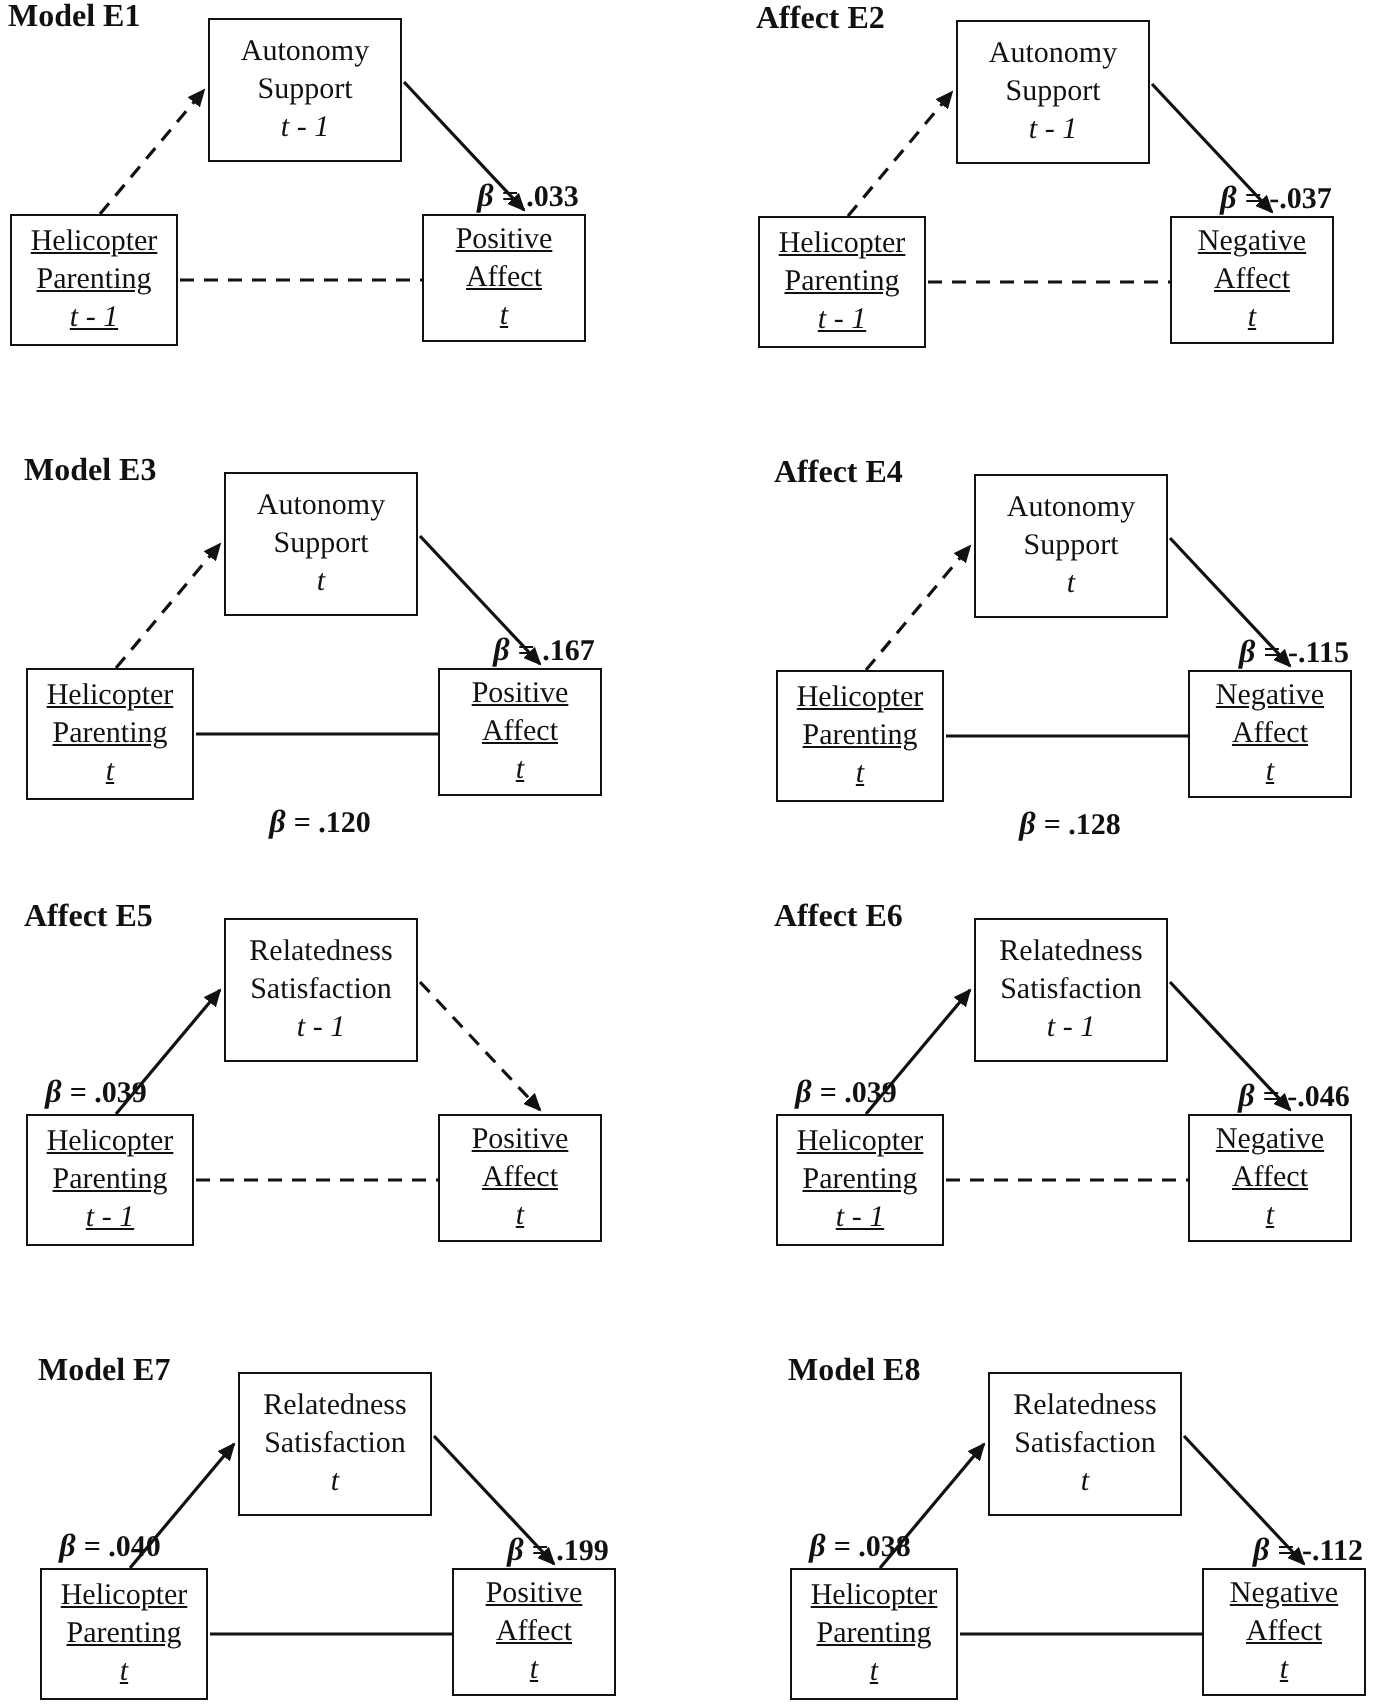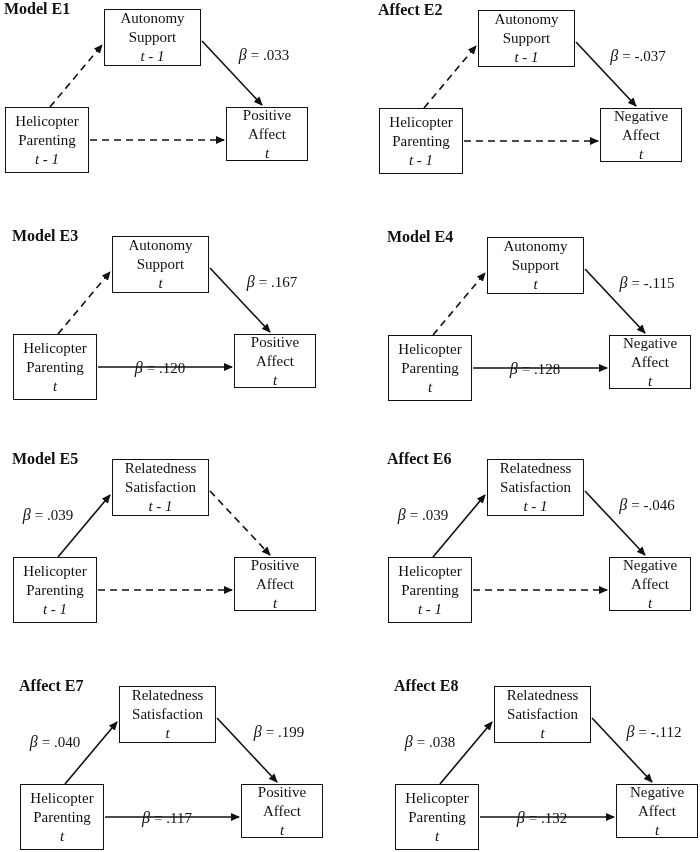--- a/index.html
+++ b/index.html
@@ -35,31 +35,31 @@
   .box {
     position: absolute;
     border: 1.5px solid #111111;
     background: #ffffff;
     display: flex; flex-direction: column;
     align-items: center; justify-content: center;
     font-size: 15px; line-height: 19px; text-align: center;
     box-sizing: border-box;
   }
   .box .time { font-style: italic; }
-  .mediator  { left: 104px; top: 9px;   width: 97px; height: 57px; justify-content: center; }
-  .predictor { left: 5px;   top: 107px; width: 84px; height: 66px; }
-  .outcome   { left: 226px; top: 107px; width: 82px; height: 54px; }
+  .mediator  { left: 104px; top: 9px;   width: 97px; height: 72px; justify-content: center; }
+  .predictor { left: 5px;   top: 107px; width: 84px; height: 66px; text-decoration: underline; }
+  .outcome   { left: 211px; top: 107px; width: 82px; height: 64px; text-decoration: underline; }
 
   .lbl {
-    position: absolute; font-weight: normal; font-size: 15px;
-    white-space: nowrap; text-align: center;
+    position: absolute; font-weight: bold; font-size: 15px;
+    white-space: nowrap; text-align: center; margin-top: 44px;
   }
   .lbl .beta { font-style: italic; font-size: 16px; }
   .lbl .val  { margin-left: 4px; }
-  .a-lbl { left: 0px;   top: 56px;  width: 80px;  }
+  .a-lbl { left: 0px;   top: 44px;  width: 80px;  }
   .b-lbl { left: 214px; top: 46px;  width: 100px; }
   .c-lbl { left: 102px; top: 132px; width: 100px; }
 </style>
 </head>
 <body>
 
 <svg width="0" height="0" style="position:absolute" aria-hidden="true">
   <defs>
     <marker id="ah" markerWidth="10" markerHeight="8" refX="8" refY="4" orient="auto" markerUnits="userSpaceOnUse">
       <path d="M0,0 L9,4 L0,8 z" fill="#111111"></path>
@@ -154,21 +154,21 @@
         <span class="beta">β</span><span class="val">= .167</span>
       </div>
       <div class="lbl c-lbl">
         <span class="beta">β</span><span class="val">= .120</span>
       </div>
     </div>
   </div>
 
   <div class="panel">
     <div class="diagram off-e4">
-      <div class="model-title">Model E4</div>
+      <div class="model-title">Affect E4</div>
       <svg class="arrows" width="350" height="213" viewBox="0 0 350 213">
         <line class="dashed" x1="50" y1="107" x2="102" y2="45" marker-end="url(#ah)"></line>
         <line x1="202" y1="41" x2="262" y2="105" marker-end="url(#ah)"></line>
         <line x1="90" y1="140" x2="224" y2="140" marker-end="url(#ah)"></line>
       </svg>
       <div class="box mediator">
         <span>Autonomy</span>
         <span>Support</span>
         <span class="time">t</span>
       </div>
@@ -186,21 +186,21 @@
         <span class="beta">β</span><span class="val">= -.115</span>
       </div>
       <div class="lbl c-lbl">
         <span class="beta">β</span><span class="val">= .128</span>
       </div>
     </div>
   </div>
 
   <div class="panel">
     <div class="diagram off-e5">
-      <div class="model-title">Model E5</div>
+      <div class="model-title">Affect E5</div>
       <svg class="arrows" width="350" height="213" viewBox="0 0 350 213">
         <line x1="50" y1="107" x2="102" y2="45" marker-end="url(#ah)"></line>
         <line class="dashed" x1="202" y1="41" x2="262" y2="105" marker-end="url(#ah)"></line>
         <line class="dashed" x1="90" y1="140" x2="224" y2="140" marker-end="url(#ah)"></line>
       </svg>
       <div class="box mediator">
         <span>Relatedness</span>
         <span>Satisfaction</span>
         <span class="time">t - 1</span>
       </div>
@@ -247,21 +247,21 @@
         <span class="beta">β</span><span class="val">= .039</span>
       </div>
       <div class="lbl b-lbl">
         <span class="beta">β</span><span class="val">= -.046</span>
       </div>
     </div>
   </div>
 
   <div class="panel">
     <div class="diagram off-e7">
-      <div class="model-title">Affect E7</div>
+      <div class="model-title">Model E7</div>
       <svg class="arrows" width="350" height="213" viewBox="0 0 350 213">
         <line x1="50" y1="107" x2="102" y2="45" marker-end="url(#ah)"></line>
         <line x1="202" y1="41" x2="262" y2="105" marker-end="url(#ah)"></line>
         <line x1="90" y1="140" x2="224" y2="140" marker-end="url(#ah)"></line>
       </svg>
       <div class="box mediator">
         <span>Relatedness</span>
         <span>Satisfaction</span>
         <span class="time">t</span>
       </div>
@@ -282,21 +282,21 @@
         <span class="beta">β</span><span class="val">= .199</span>
       </div>
       <div class="lbl c-lbl">
         <span class="beta">β</span><span class="val">= .117</span>
       </div>
     </div>
   </div>
 
   <div class="panel">
     <div class="diagram off-e8">
-      <div class="model-title">Affect E8</div>
+      <div class="model-title">Model E8</div>
       <svg class="arrows" width="350" height="213" viewBox="0 0 350 213">
         <line x1="50" y1="107" x2="102" y2="45" marker-end="url(#ah)"></line>
         <line x1="202" y1="41" x2="262" y2="105" marker-end="url(#ah)"></line>
         <line x1="90" y1="140" x2="224" y2="140" marker-end="url(#ah)"></line>
       </svg>
       <div class="box mediator">
         <span>Relatedness</span>
         <span>Satisfaction</span>
         <span class="time">t</span>
       </div>

